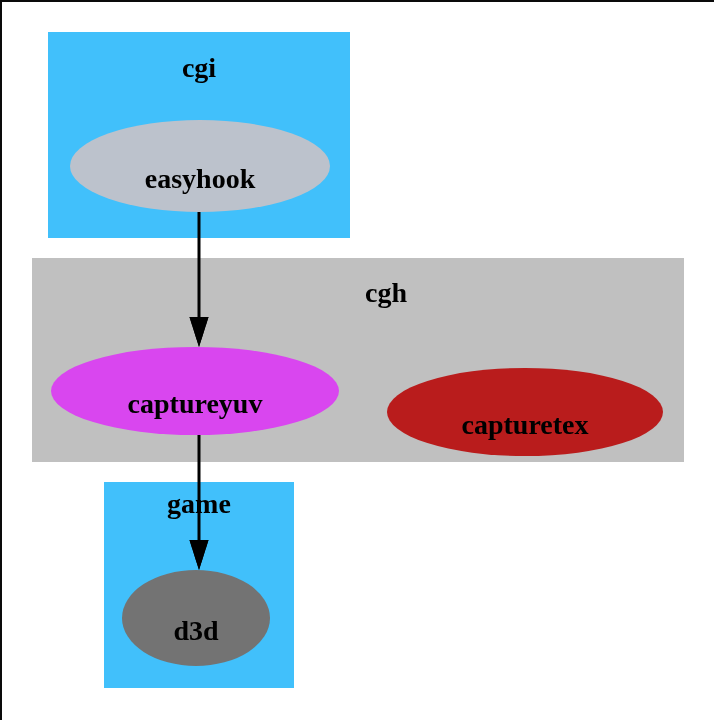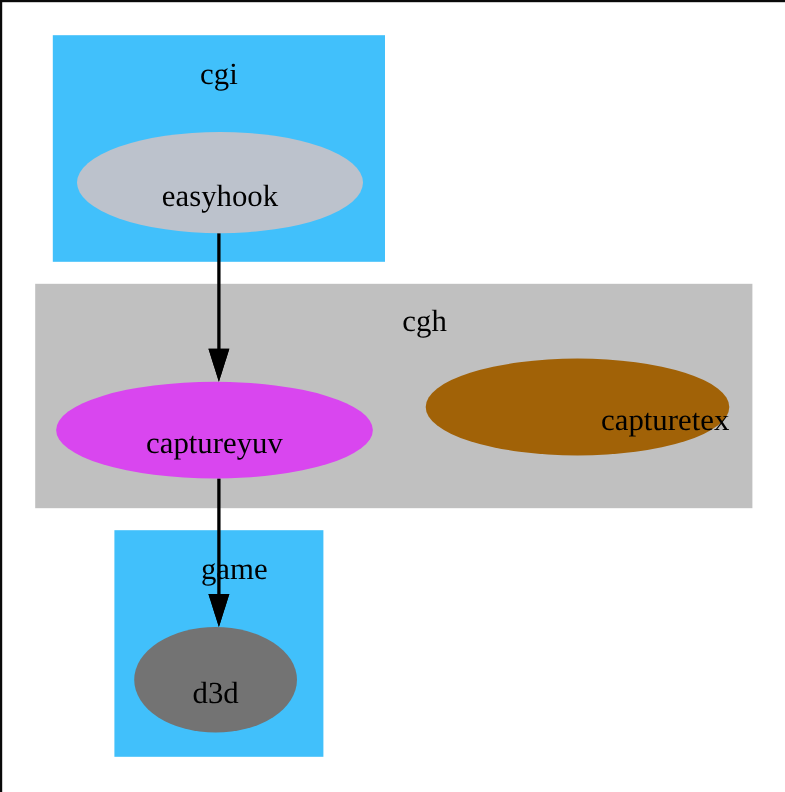--- a/index.html
+++ b/index.html
@@ -7,20 +7,21 @@
     padding: 0;
     background: #ffffff;
   }
   #canvas {
     position: relative;
     width: 714px;
     height: 720px;
     background: #ffffff;
     overflow: hidden;
     font-family: "Liberation Serif", "DejaVu Serif", serif;
+    font-weight: bold;
   }
   
   #frame-top {
     position: absolute;
     left: 0; top: 0;
     width: 714px; height: 2px;
     background: #0a0a0a;
   }
   #frame-left {
     position: absolute;
@@ -99,31 +100,31 @@
 
   <div class="edge" id="edge-1" style="left: 184px; top: 435px;">
     <svg id="edge-1-svg" width="30" height="135">
       <g id="edge-1-g">
           <line x1="15" y1="0" x2="15" y2="109" stroke="#000000" stroke-width="3"></line>
           <polygon points="5.5,105 24.5,105 15,135" fill="#000000"></polygon>
         </g>
     </svg>
   </div>
 
-  <div class="cluster-label" id="cluster-game-label" style="left: 199px; top: 518px; margin-left: 14px;">game</div>
+  <div class="cluster-label" id="cluster-game-label" style="left: 199px; top: 504px;">game</div>
 
   <div class="node" id="node-easyhook" style="left: 70px; top: 120px; width: 260px; height: 92px; background: rgb(188, 194, 204);">
     <span class="node-label">easyhook</span>
   </div>
 
   <div class="node" id="node-captureyuv" style="left: 51px; top: 347px; width: 288px; height: 88px; background: #d946ef;">
     <span class="node-label">captureyuv</span>
   </div>
 
-  <div class="node" id="node-capturetex" style="left: 387px; top: 326px; width: 276px; height: 88px; background: #a16207; justify-content: flex-end;">
+  <div class="node" id="node-capturetex" style="left: 387px; top: 368px; width: 276px; height: 88px; background: #b91c1c;">
     <span class="node-label">capturetex</span>
   </div>
 
   <div class="node" id="node-d3d" style="left: 122px; top: 570px; width: 148px; height: 96px; background: #737373;">
     <span class="node-label">d3d</span>
   </div>
 
   <div class="edge" id="edge-0-tip" style="left: 184px; top: 317px;">
     <svg id="edge-0-tip-svg" width="30" height="30">
         <g id="edge-0-tip-g">

